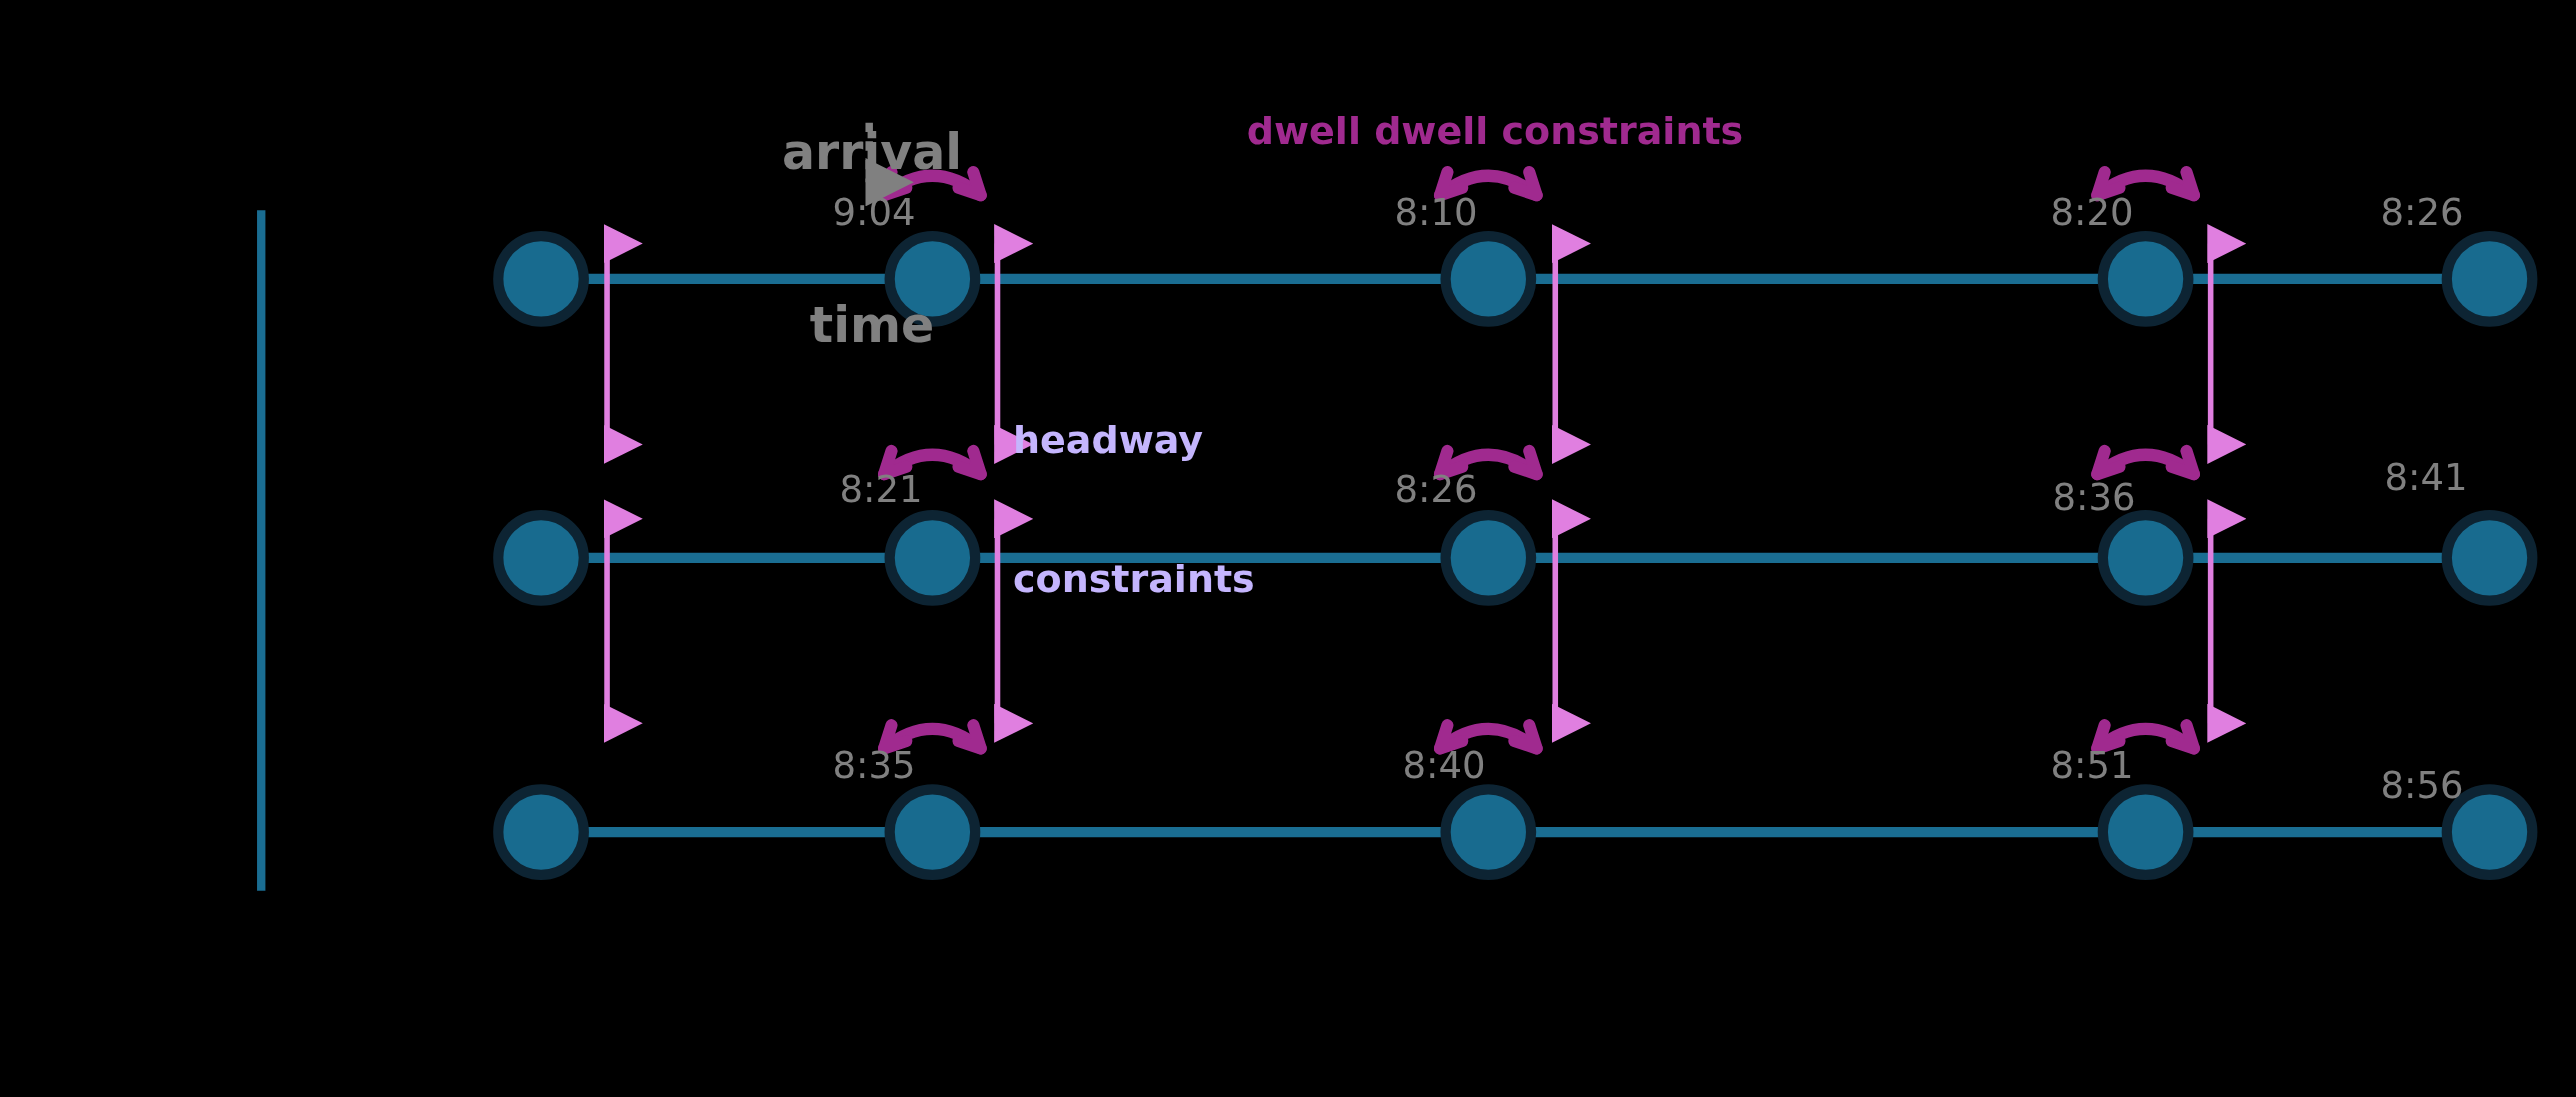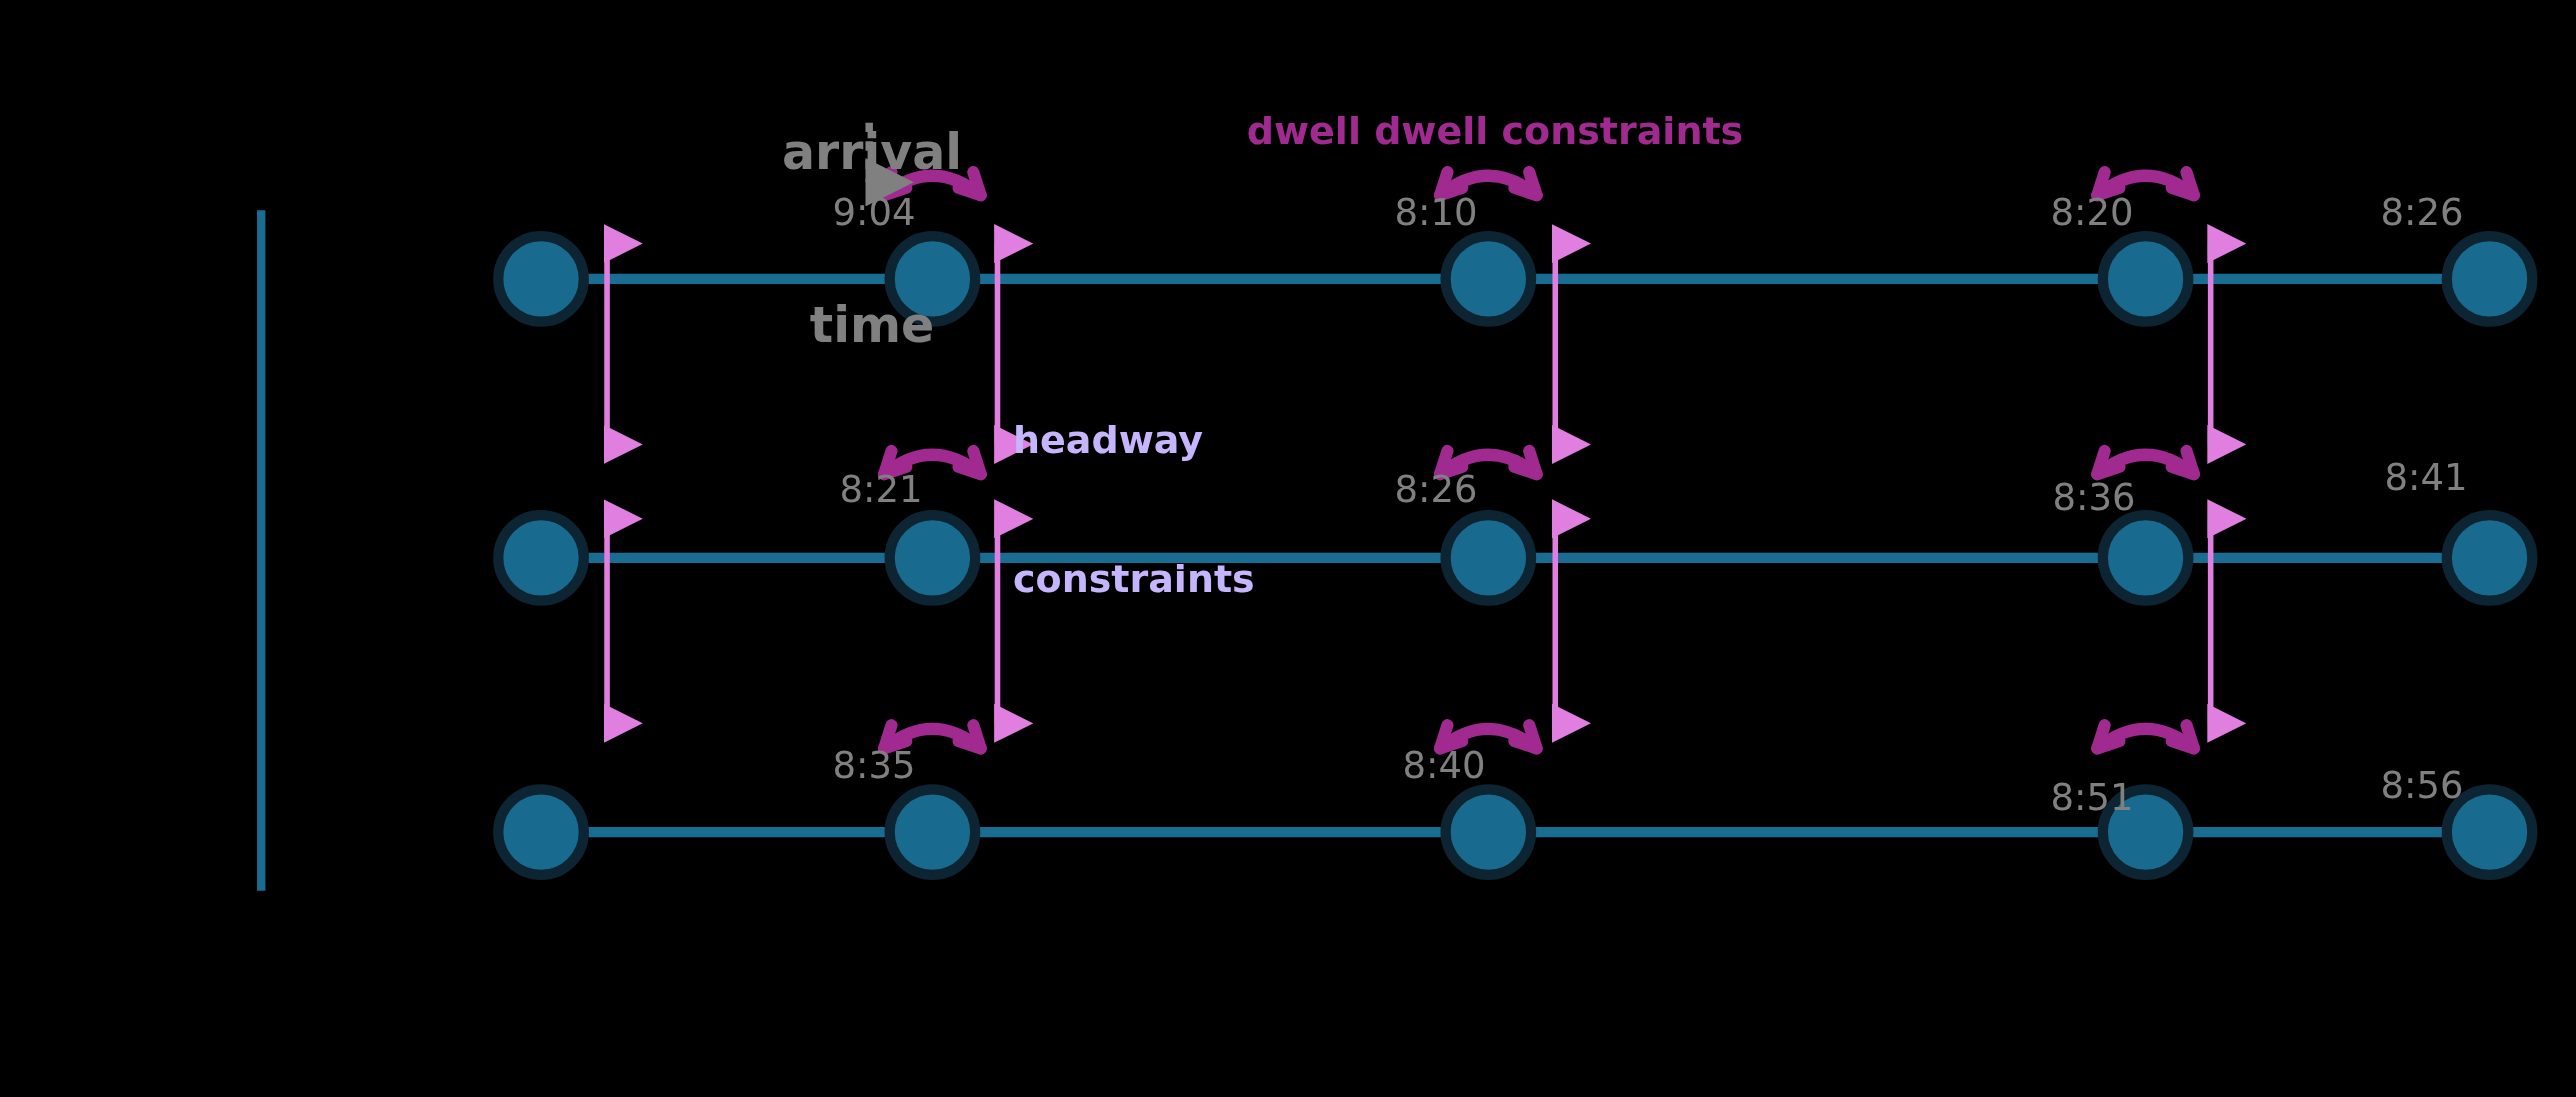--- a/index.html
+++ b/index.html
@@ -213,21 +213,21 @@
   <div class="time-label" style="left:2092px; top:231px;">8:20</div>
   <div class="time-label" style="left:2422px; top:231px;">8:26</div>
 
   <div class="time-label" style="left:881px; top:508px;">8:21</div>
   <div class="time-label" style="left:1436px; top:508px;">8:26</div>
   <div class="time-label" style="left:2094px; top:508px;margin-top:8px;">8:36</div>
   <div class="time-label" style="left:2426px; top:496px;">8:41</div>
 
   <div class="time-label" style="left:874px; top:784px;">8:35</div>
   <div class="time-label" style="left:1444px; top:784px;text-align:center;">8:40</div>
-  <div class="time-label" style="left:2092px; top:816px;">8:51</div>
+  <div class="time-label" style="left:2092px; top:784px;">8:51</div>
   <div class="time-label" style="left:2422px; top:784px;margin-top:20px;">8:56</div>
 
   <div class="anno-text anno-arrival" style="left:872px; top:8.4px;">
     <div>arrival</div>
     <div>time</div>
   </div>
 
   <div class="anno-text anno-dwell" style="left:1495px; top:109px;">dwell dwell constraints</div>
 
   <div class="anno-text anno-headway" style="left:1013px; top:324px;">

